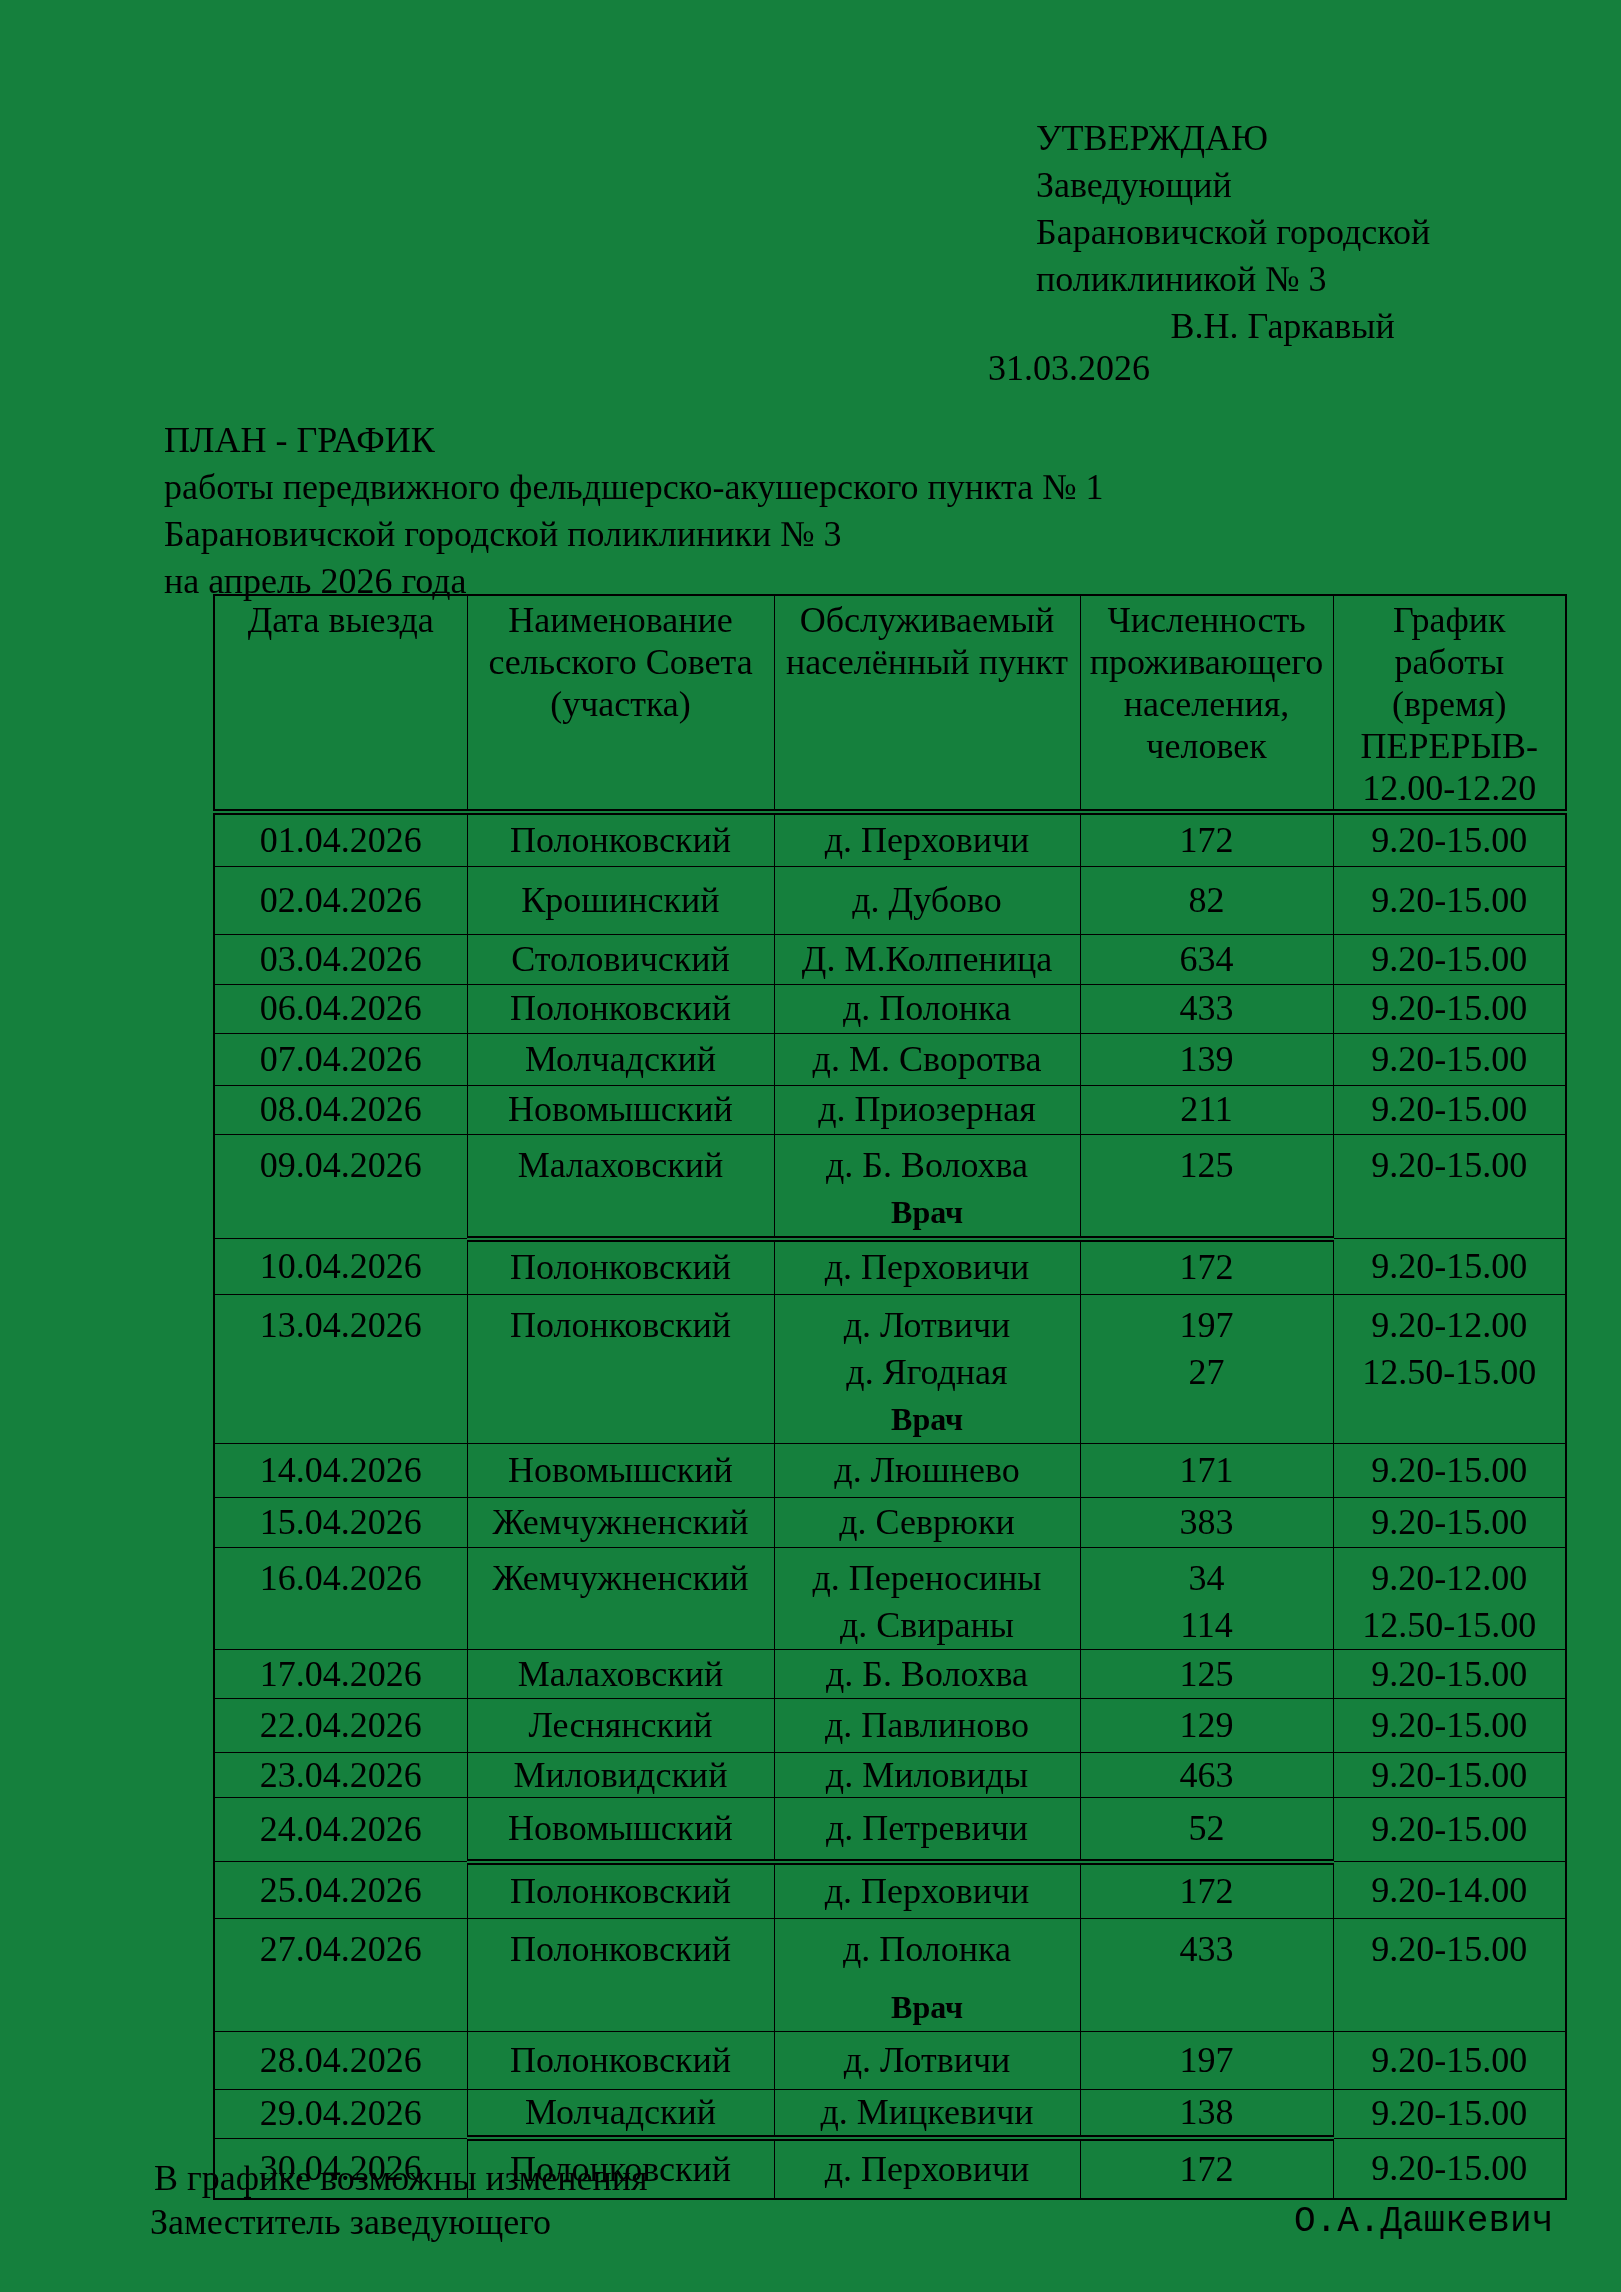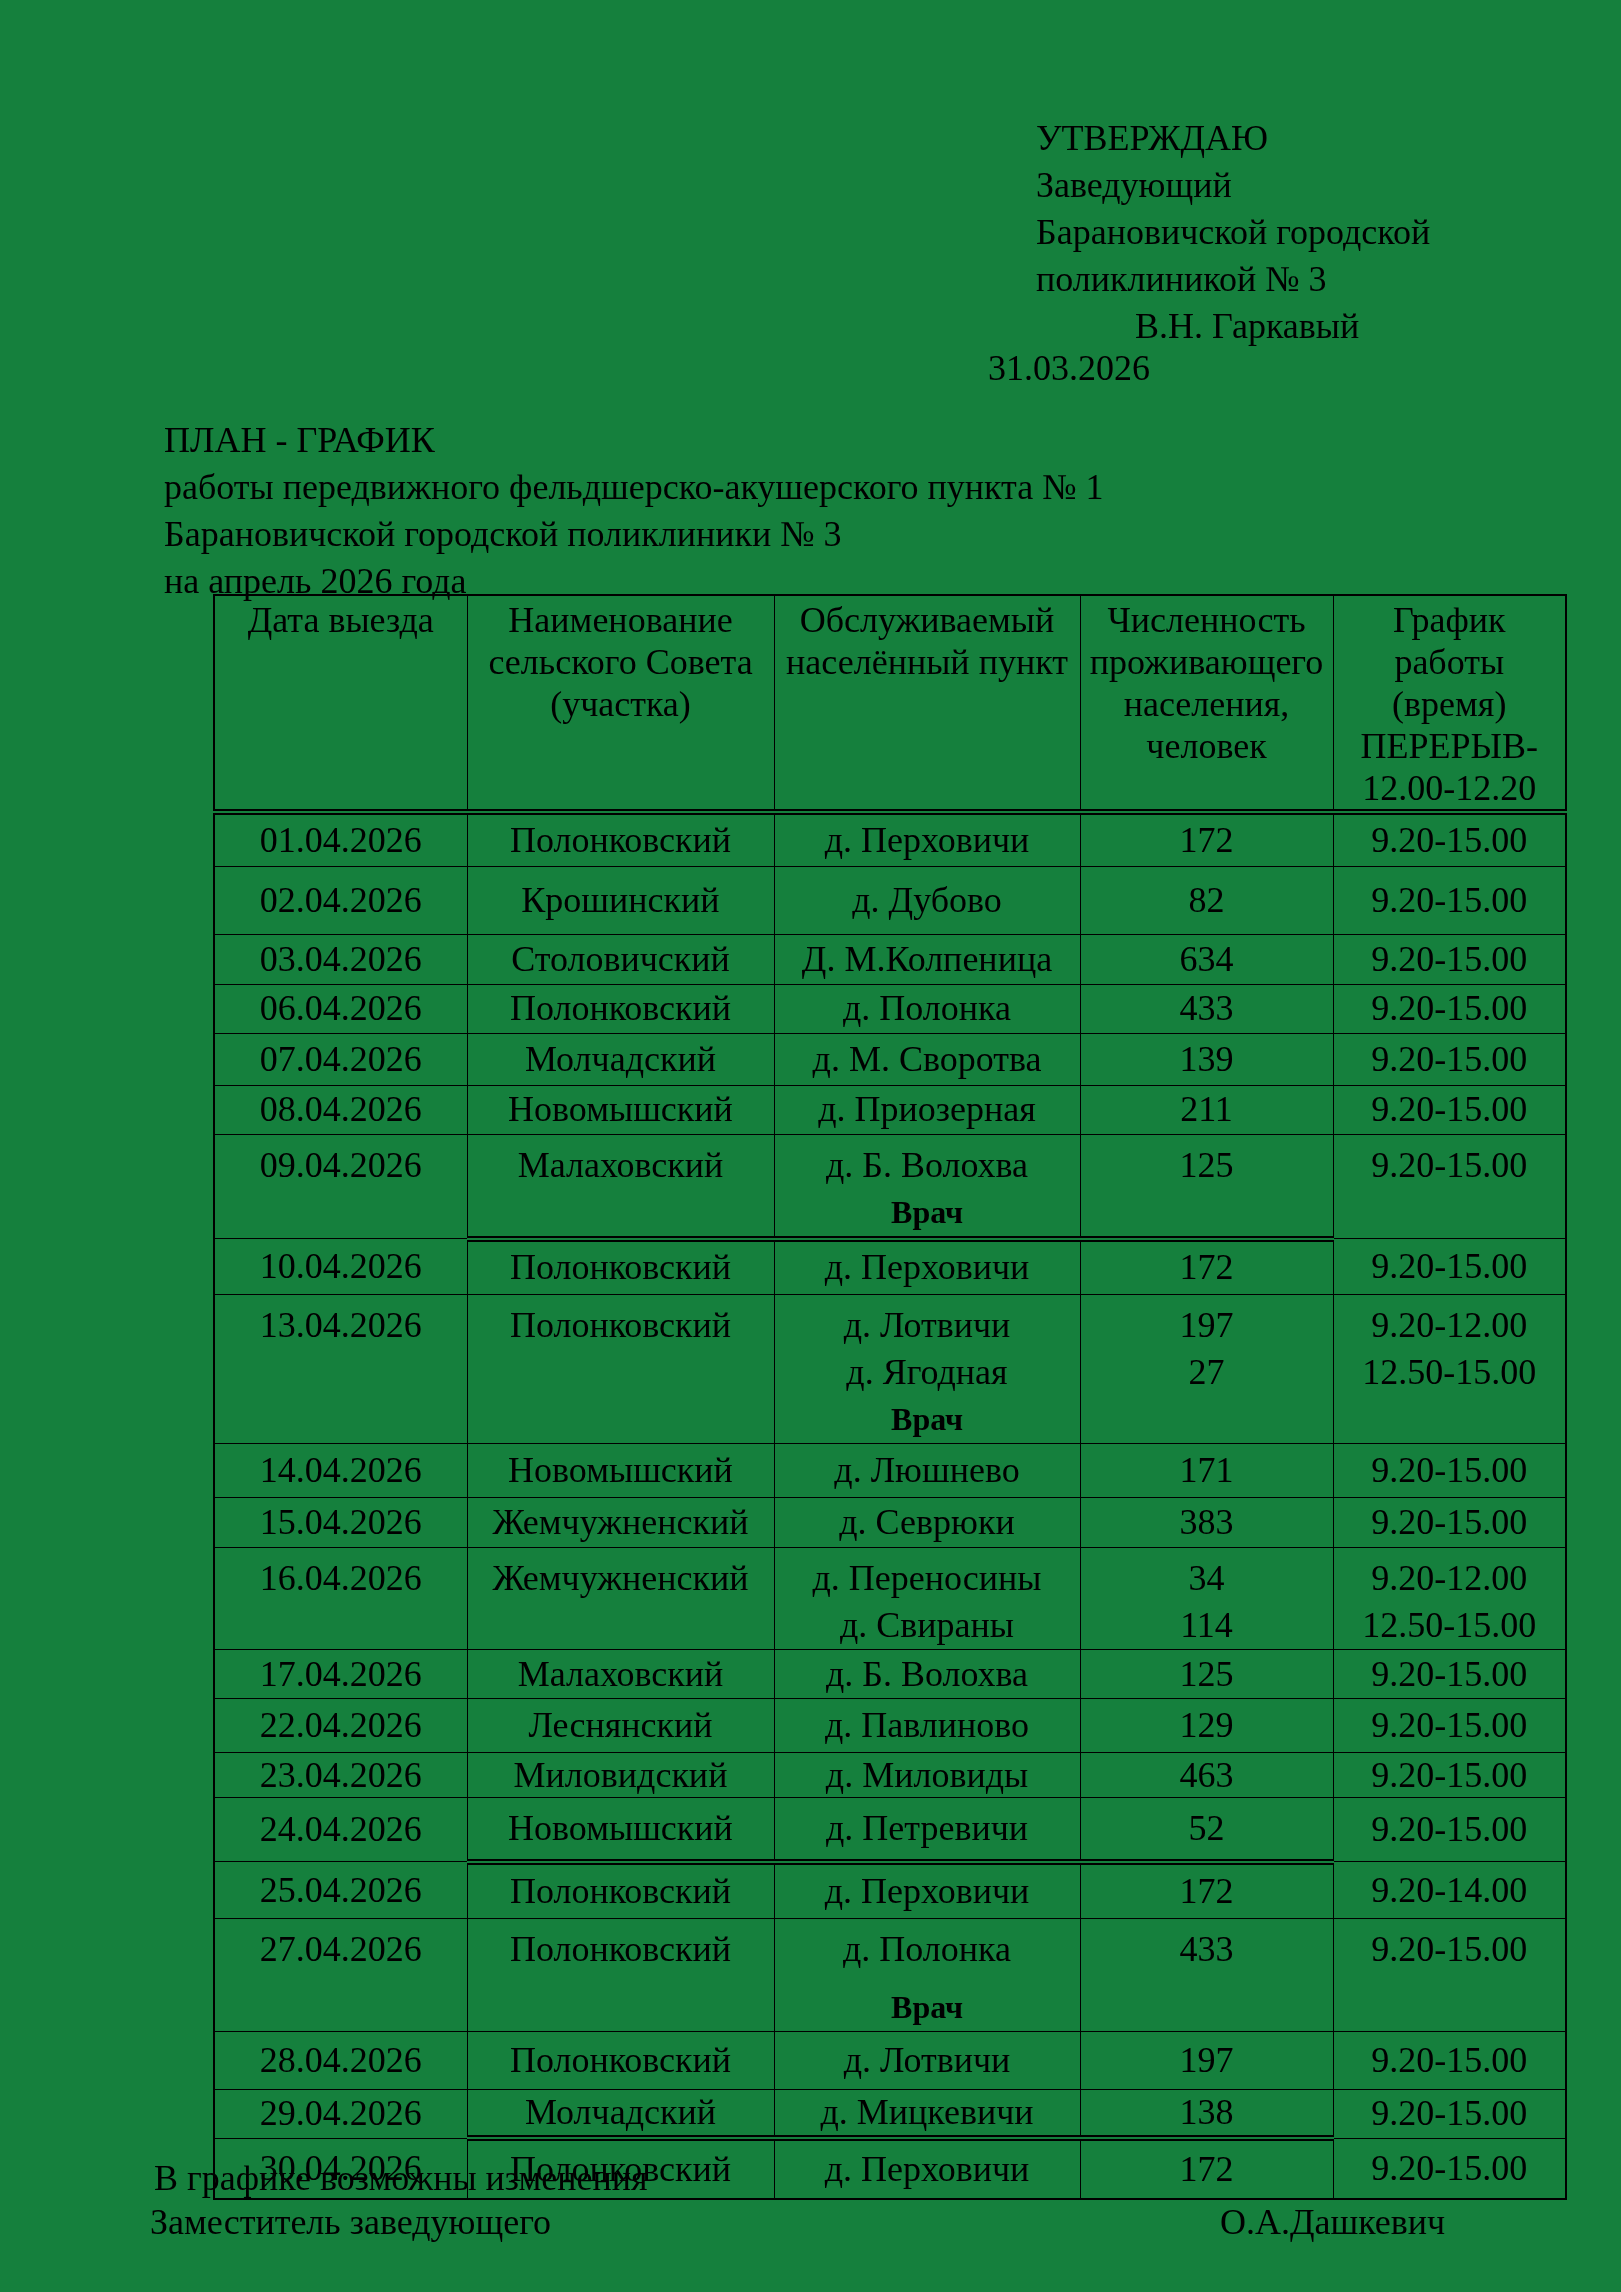--- a/index.html
+++ b/index.html
@@ -1,33 +1,33 @@
 <!DOCTYPE html>
 <html style="font-size:14.3px"><head>
 <meta charset="utf-8">
 <style>
   html,body{margin:0;padding:0;background:#ffffff;}
   .page{position:relative;width:1621px;height:2293px;background:#15803d;color:#000;
         font-family:"Liberation Serif","DejaVu Serif",serif;font-size:36px;overflow:hidden;}
   .approval{position:absolute;left:1036px;top:115px;line-height:47px;white-space:nowrap;}
-  .approval .signer{margin-left:99px;}
+  .approval .signer{margin-left:99px;text-align:center;}
   .approval-date{position:absolute;left:988px;top:347px;}
   .title{position:absolute;left:164px;top:417px;line-height:47px;white-space:nowrap;}
   table.sched{position:absolute;left:213px;top:594px;width:1352px;
               border-collapse:collapse;table-layout:fixed;border:2.7px solid #000;}
   .sched th,.sched td{border:1.8px solid #000;text-align:center;padding:0;font-weight:normal;overflow:hidden;}
   .sched thead th{vertical-align:top;line-height:42px;padding-top:2.7px;border-bottom:6.3px double #000;}
   .sched td{vertical-align:middle;line-height:41px;}
   tr.multi td{vertical-align:top;padding-top:7px;line-height:47px;margin-left:40px;}
   .doctor{font-weight:bold;font-size:32px;}
   tr.gap .doctor{margin-top:10.7px;}
   tr.dbl td.c2,tr.dbl td.c3,tr.dbl td.c4{border-top:6.3px double #000;}
   .note{position:absolute;left:154px;top:2157px;}
   .pos{position:absolute;left:150px;top:2201px;}
-  .sig{position:absolute;left:1220px;top:2201px;}
+  .sig{position:absolute;left:1294px;top:2201px;font-family:Liberation Mono, monospace;}
 </style>
 </head>
 <body>
 
 <div class="page">
 
   <div class="approval">
     <div>УТВЕРЖДАЮ</div>
     <div>Заведующий</div>
     <div>Барановичской городской</div>

